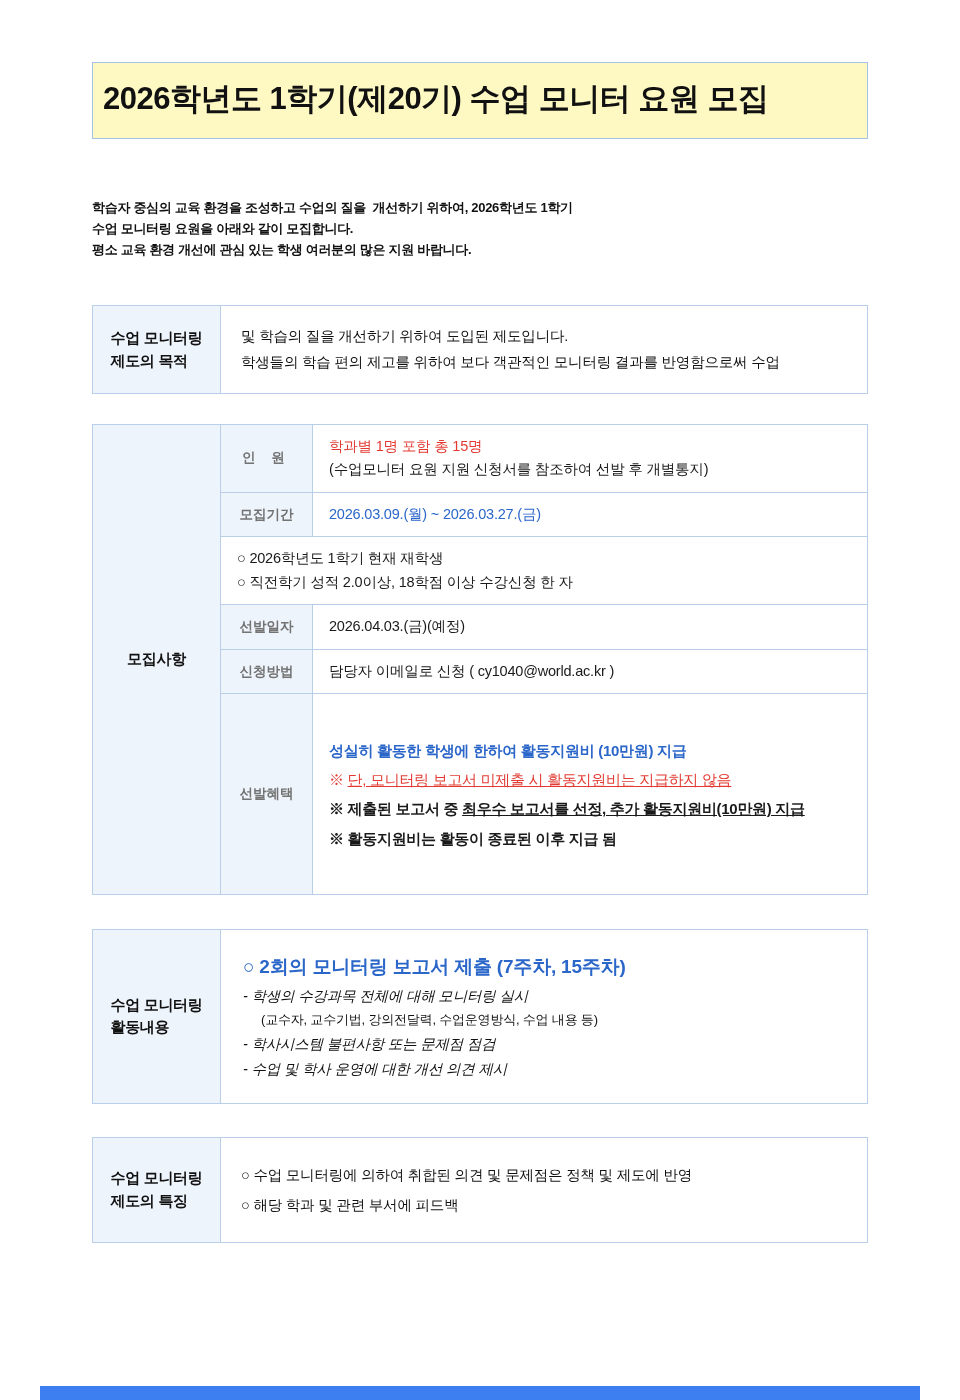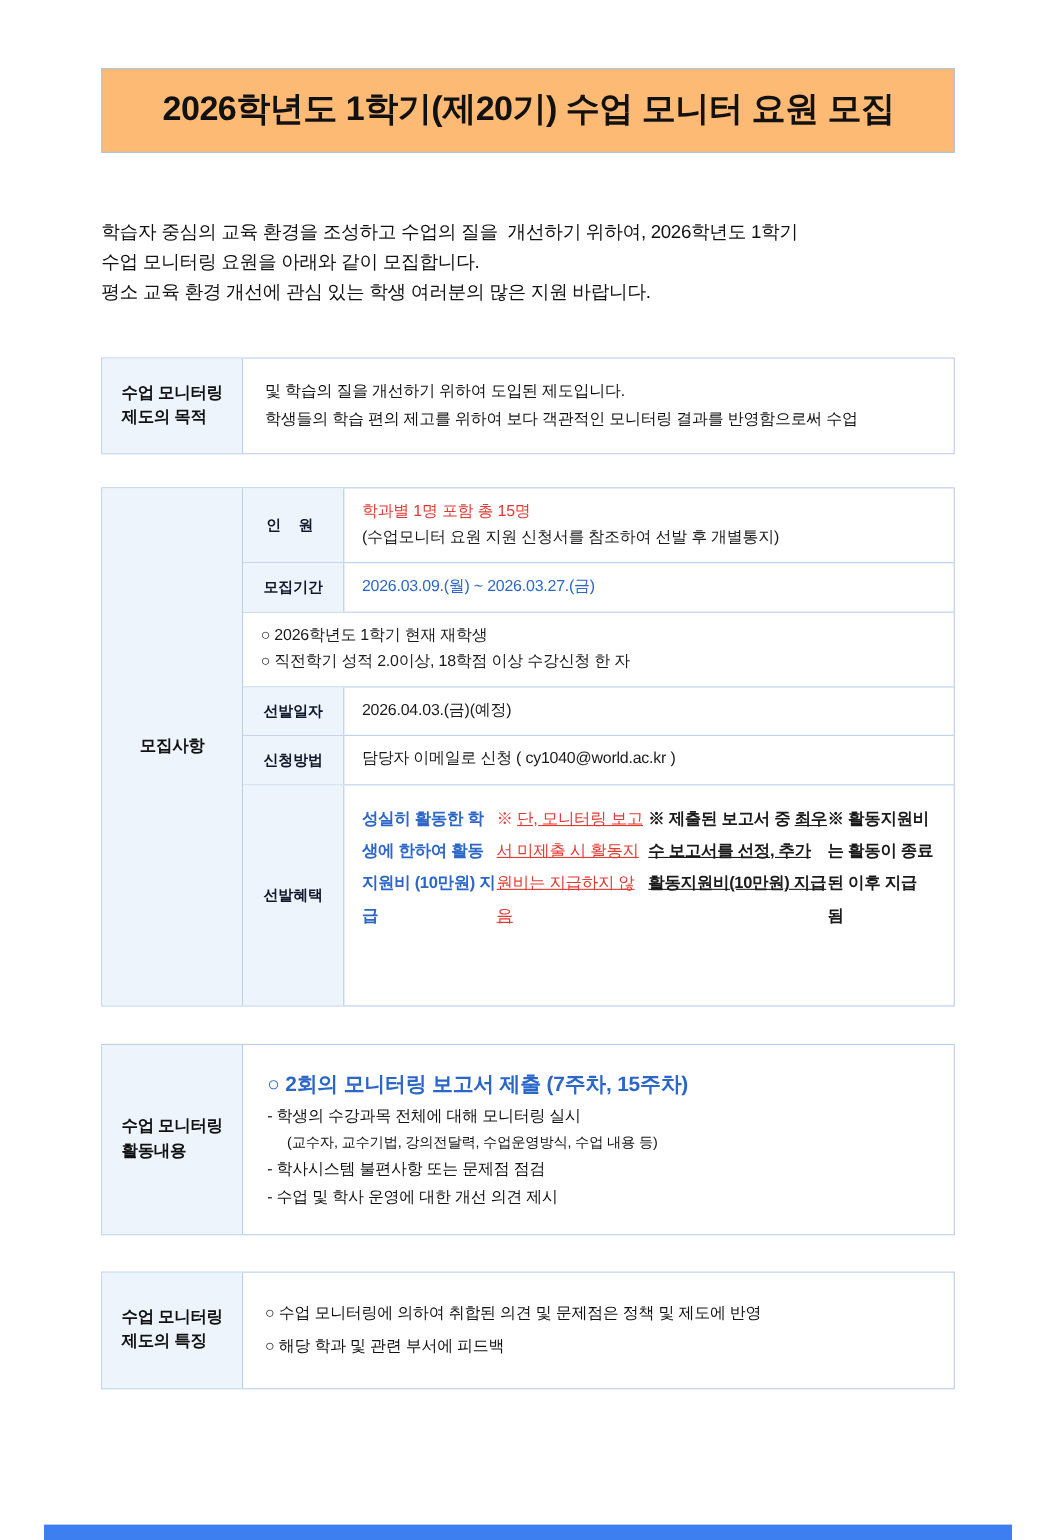--- a/index.html
+++ b/index.html
@@ -19,37 +19,37 @@
     width: 960px;
     height: 1400px;
     padding: 0;
     position: relative;
   }
 
   
   .title-box {
     margin: 62px 92px 0 92px;
     border: 1px solid #a9c2e8;
-    background: #fdba74;
-    text-align: center;
+    background: #fef9c3;
+    text-align: left;
     padding: 19px 9px 22px 10px;
   }
   .title-box .title-text {
     font-size: 31px;
     font-weight: bold;
     letter-spacing: -0.5px;
     color: #111111;
     line-height: 1.1;
   }
 
   
   .intro {
     margin: 58px 92px 0 92px;
-    font-size: 17px;
-    font-weight: normal;
+    font-size: 13px;
+    font-weight: bold;
     line-height: 1.62;
     letter-spacing: -0.3px;
     color: #111111;
   }
   .intro div { white-space: pre-wrap; }
 
   
   .block {
     margin: 0 92px;
     border: 1px solid #b9cfe9;
@@ -100,51 +100,52 @@
     width: 92px;
     flex: 0 0 92px;
     background: #eef4fb;
     border-right: 1px solid #b9cfe9;
     display: flex;
     align-items: center;
     justify-content: center;
     font-size: 13.5px;
     font-weight: bold;
     letter-spacing: 0px;
-    color: #0f172a;
+    color: #737373;
     text-align: center;
     padding: 4px 2px;
   }
   .row-body {
     flex: 1 1 auto;
     padding: 10px 16px;
     font-size: 14.5px;
     line-height: 1.62;
     letter-spacing: -0.2px;
   }
   .row-body .line { display: block; }
   .red { color: #e23a32; }
   .blue { color: #2b66c9; }
   .bold { font-weight: bold; }
   .underline { text-decoration: underline; }
   .sp-wide { letter-spacing: 6px; }
 
   .row.benefit { min-height: 200px; }
   .row.benefit .row-body {
     display: flex;
+    flex-direction: column;
     justify-content: center;
     padding: 16px 16px;
   }
   .row.benefit .row-label { }
   .benefit-line { font-size: 15px; line-height: 1.95; letter-spacing: -0.3px; }
 
   
   .activity .body-cell { padding: 20px 20px 20px 22px; }
   .act-head { color: #2b66c9; font-weight: bold; font-size: 19px; }
-  .act-item { font-size: 14.5px; }
+  .act-item { font-size: 14.5px; font-style: italic; }
   .act-sub { font-size: 13px; padding-left: 18px; }
 
   .feature .body-cell { padding: 22px 20px; }
   .feature .f-line { font-size: 14.5px; line-height: 2.1; }
 
   
   .footer-bar {
     position: absolute;
     left: 40px;
     right: 40px;

